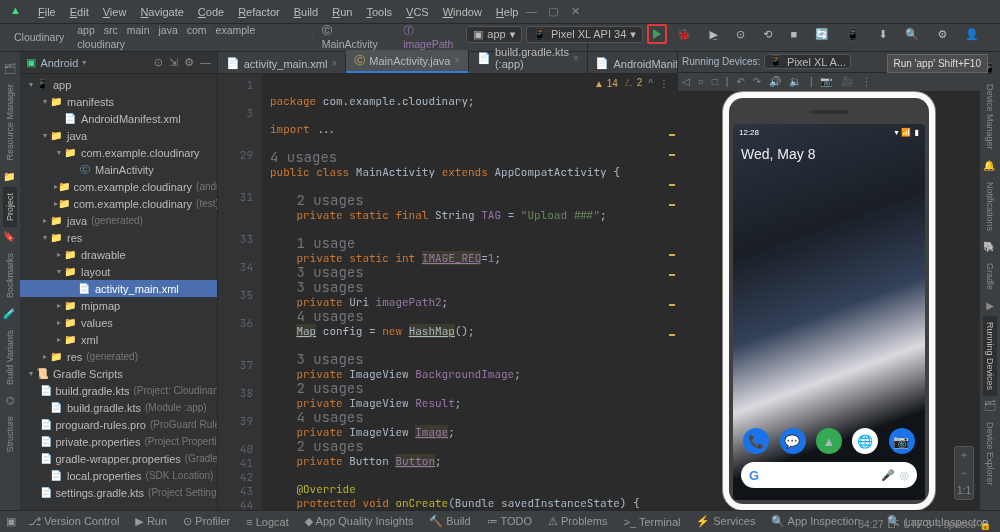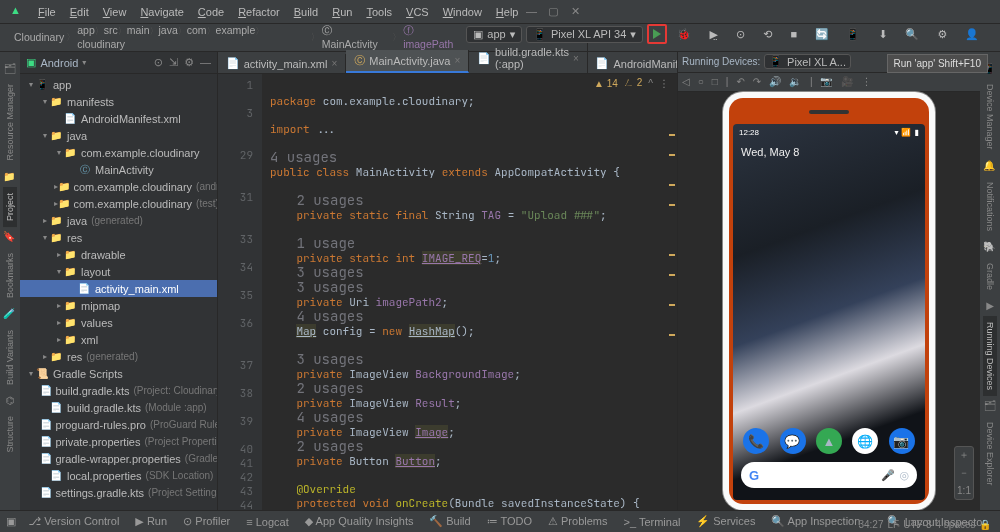--- a/index.html
+++ b/index.html
@@ -61,26 +61,26 @@
 .code-topbar { position: absolute; top: 2px; right: 8px; display: flex; gap: 6px; font-size: 10px; color: #888; align-items: center; z-index: 2; }
 .warn { color: #d0a95c; }
 .gutter-overlay { position: absolute; right: 2px; top: 0; width: 6px; bottom: 0; }
 .mark { position: absolute; width: 6px; height: 2px; background: #d0a95c; left: 0; }
 .device-panel { width: 303px; background: #2b2b2b; border-left: 1px solid #282828; display: flex; flex-direction: column; }
 .dev-toolbar { height: 22px; background: #3c3f41; display: flex; align-items: center; padding: 0 4px; gap: 6px; font-size: 10px; border-bottom: 1px solid #282828; justify-content: space-between; }
 .dev-tb-l { display: flex; align-items: center; gap: 4px; }
 .device-stage { flex: 1; display: flex; align-items: center; justify-content: center; position: relative; }
 .tooltip { position: absolute; top: 54px; right: 12px; background: #4d4d4d; border: 1px solid #666; padding: 3px 6px; font-size: 10px; color: #ddd; z-index: 20; }
 .phone { width: 212px; height: 418px; background: #fafafa; border-radius: 20px; padding: 6px; box-shadow: 0 0 0 1px #888; }
-.phone-inner { width: 100%; height: 100%; background: #c2410c; border-radius: 14px; position: relative; overflow: hidden; text-decoration: underline; }
+.phone-inner { width: 100%; height: 100%; background: #404040; border-radius: 14px; position: relative; overflow: hidden; text-decoration: underline; }
 .speaker { position: absolute; top: 12px; left: 50%; transform: translateX(-50%); width: 40px; height: 4px; background: #333; border-radius: 2px; }
 .screen { position: absolute; top: 26px; left: 4px; right: 4px; bottom: 4px; background: linear-gradient(160deg, #2c3440 0%, #1a1f26 30%, #34415a 50%, #dcdae0 65%, #101318 80%); border-radius: 4px; overflow: hidden; }
 .statusbar { height: 16px; display: flex; justify-content: space-between; padding: 0 6px; font-size: 8px; color: #fff; align-items: center; }
 .sb-r { display: flex; gap: 3px; }
-.datewidget { position: absolute; top: 22px; left: 8px; font-size: 11px; color: #eee; }
+.datewidget { position: absolute; top: 22px; left: 8px; font-size: 14px; color: #eee; }
 .dockrow { position: absolute; bottom: 46px; left: 0; right: 0; display: flex; justify-content: space-evenly; }
 .appicon { width: 26px; height: 26px; border-radius: 50%; display: flex; align-items: center; justify-content: center; font-size: 13px; }
 .searchpill { position: absolute; bottom: 12px; left: 8px; right: 8px; height: 26px; background: #fff; border-radius: 13px; display: flex; align-items: center; padding: 0 8px; justify-content: space-between; }
 .glogo { font-size: 13px; font-weight: bold; }
 .pill-r { display: flex; gap: 4px; font-size: 11px; }
 .zoom-ctrl { position: absolute; right: 6px; bottom: 10px; display: flex; flex-direction: column; gap: 2px; background: #3c3f41; border: 1px solid #555; border-radius: 3px; }
 .zoom-ctrl div { width: 18px; height: 16px; text-align: center; color: #888; font-size: 10px; line-height: 16px; cursor: pointer; }
 .status-bar { position: absolute; bottom: 0; left: 0; right: 0; height: 22px; background: #3c3f41; border-top: 1px solid #282828; display: flex; align-items: center; padding: 0 6px; font-size: 11px; color: #999; }
 .sb-item { display: flex; align-items: center; gap: 4px; padding: 0 8px; cursor: pointer; }
 .sb-spacer { flex: 1; }

